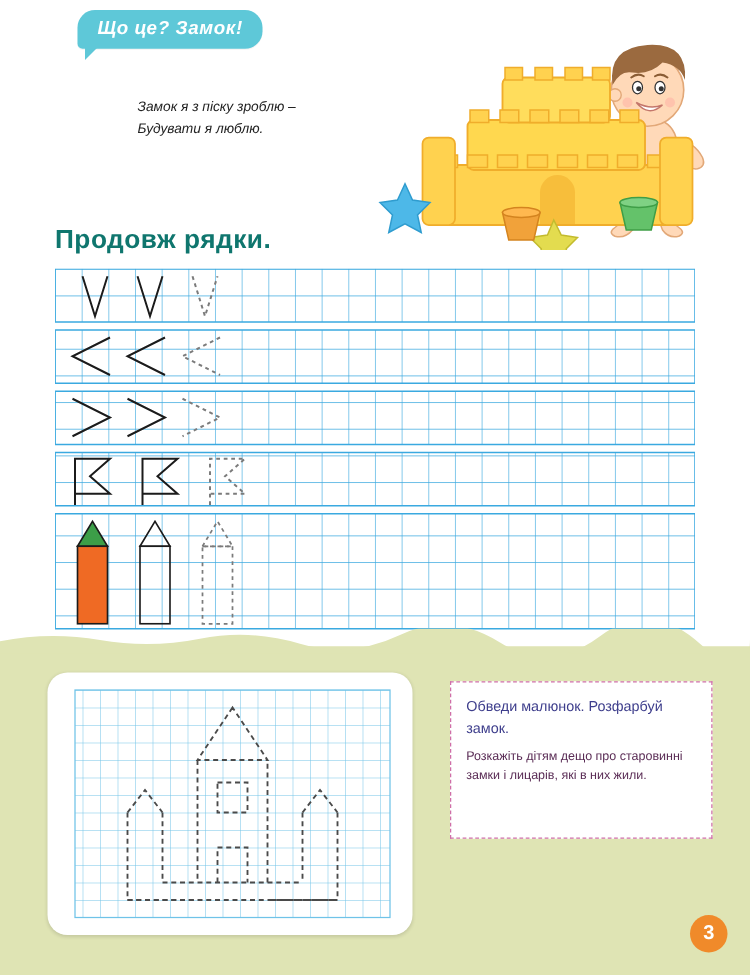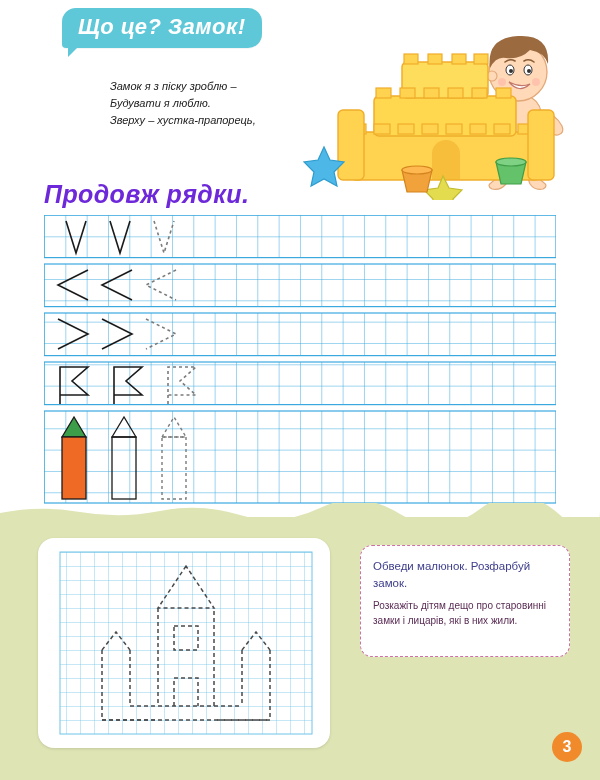--- a/index.html
+++ b/index.html
@@ -10,21 +10,21 @@
     font-family:"Liberation Sans", sans-serif;
   }
 
   
   .header-bubble {
     position:absolute; left:62px; top:8px;
     background:#5ec8d8;
     border-radius:14px 14px 14px 4px;
     padding:6px 16px 8px 16px;
     color:#ffffff;
-    font-size:22px;
+    font-size:15px;
     font-weight:bold;
     font-style:italic;
     letter-spacing:0.5px;
     white-space:nowrap;
     box-shadow:0 1px 0 rgba(0,0,0,0.04);
   }
   .header-bubble::after {
     content:"";
     position:absolute;
     left:6px; bottom:-9px;
@@ -40,21 +40,21 @@
     line-height:1.55;
   }
   .poem div { white-space:nowrap; }
 
   
   .illus { position:absolute; right:10px; top:10px; width:300px; height:190px; }
 
   
   .task-title {
     position:absolute; left:44px; top:180px;
-    color:#6d28d9; font-size:25px; font-weight:bold; font-style:italic;
+    color:#0f766e; font-size:21px; font-weight:bold; 
     letter-spacing:0.4px;
   }
 
   
   .worksheet { position:absolute; left:44px; top:215px; width:512px; height:290px; }
 
   
   .green-band {
     position:absolute; left:0; bottom:0; width:600px; height:263px;
     background:#dfe4b4;
@@ -65,22 +65,22 @@
 
   
   .bottom-card {
     position:absolute; left:38px; top:538px; width:292px; height:210px;
     background:#ffffff; border-radius:16px;
     box-shadow:0 1px 3px rgba(0,0,0,0.12);
   }
 
   
   .note-box {
-    position:absolute; left:360px; top:545px; width:210px; height:112px;
-    background:#ffffff; border:1.5px dashed #cf6fa8; border-radius:12px;
+    position:absolute; left:360px; top:545px; width:210px; height:126px;
+    background:#ffffff; border:1.5px dashed #cf6fa8; border-radius:0;
     padding:12px 12px 5px 12px;
   }
   .note-title { color:#3e3e8c; font-size:11.5px; line-height:1.45; }
   .note-body { color:#5a2c55; font-size:10px; line-height:1.45; margin-top:8px; }
 
   
   .page-num {
     position:absolute; right:18px; bottom:18px;
     width:30px; height:30px; border-radius:50%;
     background:#f08a2a; color:#ffffff;
@@ -172,21 +172,20 @@
       <ellipse cx="221" cy="152" rx="15" ry="4" fill="#7fd184" stroke="#3f9e47" stroke-width="1.2"></ellipse>
     </g>
   </svg>
 </div>
 
 <div class="header-bubble">Що це? Замок!</div>
 
 <div class="poem">
   <div>Замок я з піску зроблю –</div>
   <div>Будувати я люблю.</div>
-  <div>Зверху – хустка-прапорець,</div>
 </div>
 
 <div class="task-title">Продовж рядки.</div>
 
 <div class="worksheet">
   <svg width="512" height="290" viewBox="0 0 512 290">
     <defs>
       <pattern id="cells" width="21.33" height="21.33" patternUnits="userSpaceOnUse">
         <path d="M21.33 0 L0 0 L0 21.33" fill="none" stroke="#3aa9e0" stroke-width="1"></path>
       </pattern>

